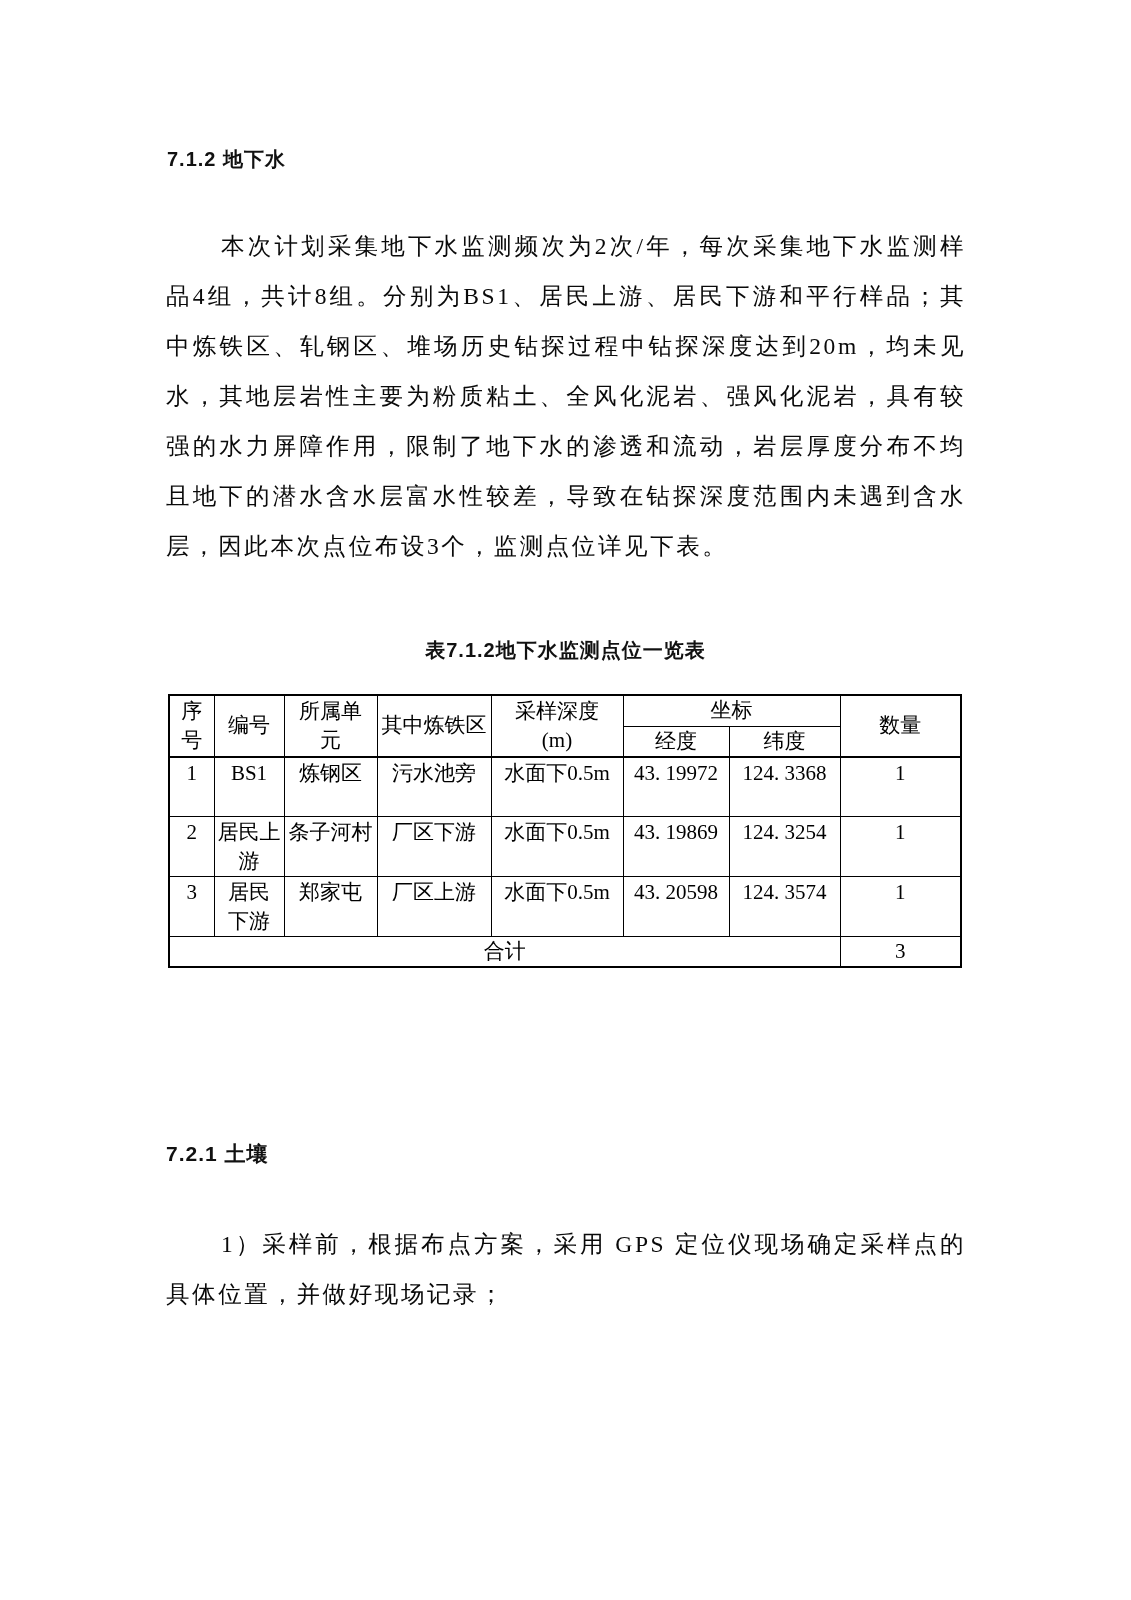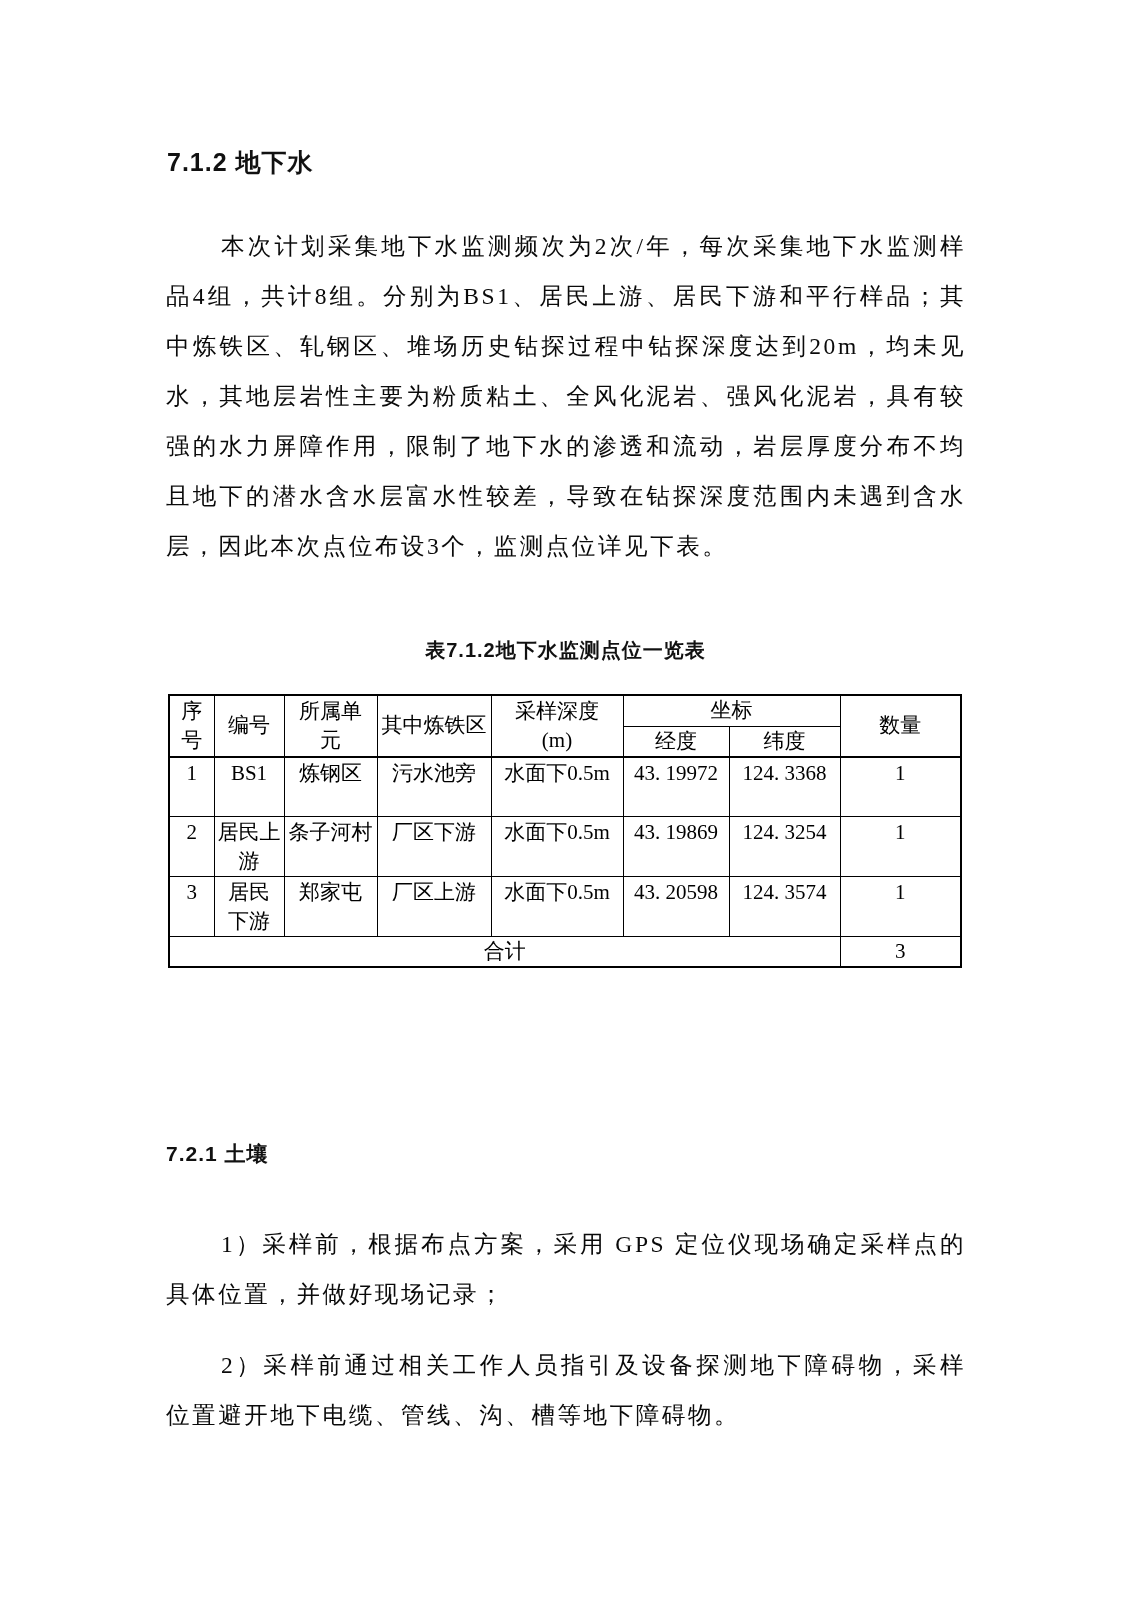--- a/index.html
+++ b/index.html
@@ -14,21 +14,21 @@
   }
   .abs { position:absolute; }
 
   .heading {
     font-family:"Liberation Sans","DejaVu Sans",sans-serif;
     font-weight:bold;
     color:#111;
     letter-spacing:1px;
     white-space:nowrap;
   }
-  #h712 { left:167px; top:146px; font-size:25px; }
+  #h712 { left:167px; top:146px; font-size:20px; }
   #h72  { left:166px; top:1001px; font-size:26px; }
   #h721 { left:166px; top:1140px; font-size:21px; }
 
   .bodytext {
     font-size:23.5px;
     line-height:50px;
     letter-spacing:2.6px;
     color:#0a0a0a;
     text-align:justify;
   }
@@ -161,16 +161,15 @@
       </tbody>
     </table>
   </div>
 
 
   <div class="abs heading" id="h721">7.2.1 土壤</div>
 
 
   <div class="abs bodytext" id="item1">1）采样前，根据布点方案，采用 GPS 定位仪现场确定采样点的 具体位置，并做好现场记录；</div>
 
-  <div class="abs bodytext" id="item2">2）采样前通过相关工作人员指引及设备探测地下障碍物，采样位置避开地下电缆、管线、沟、槽等地下障碍物。</div>
 
 
 </div>
 
 </body></html>

